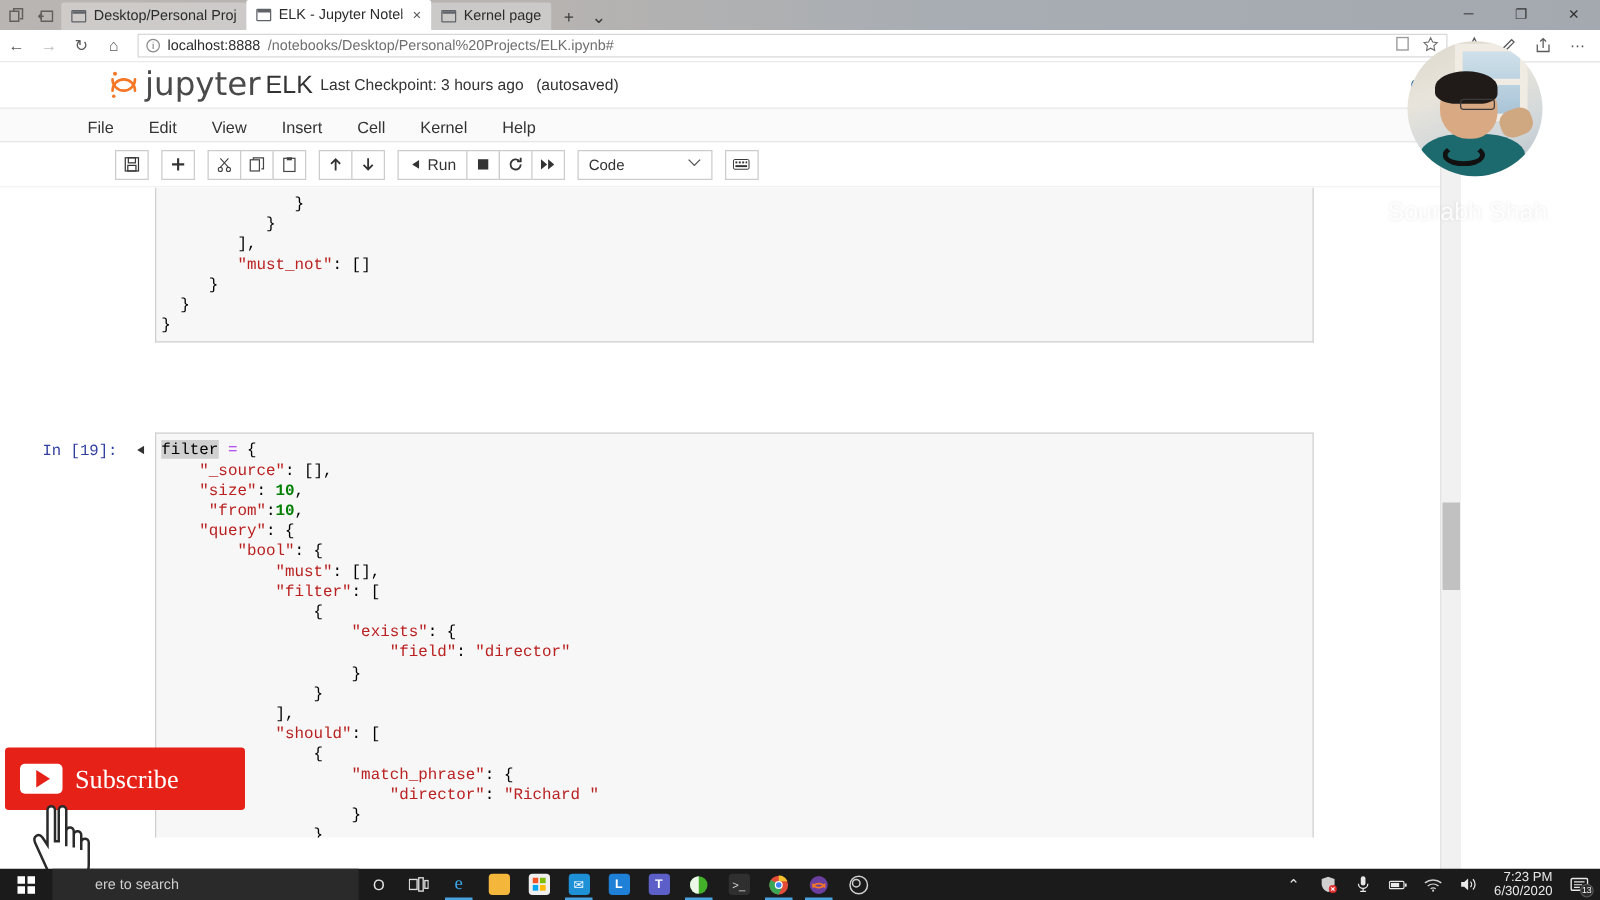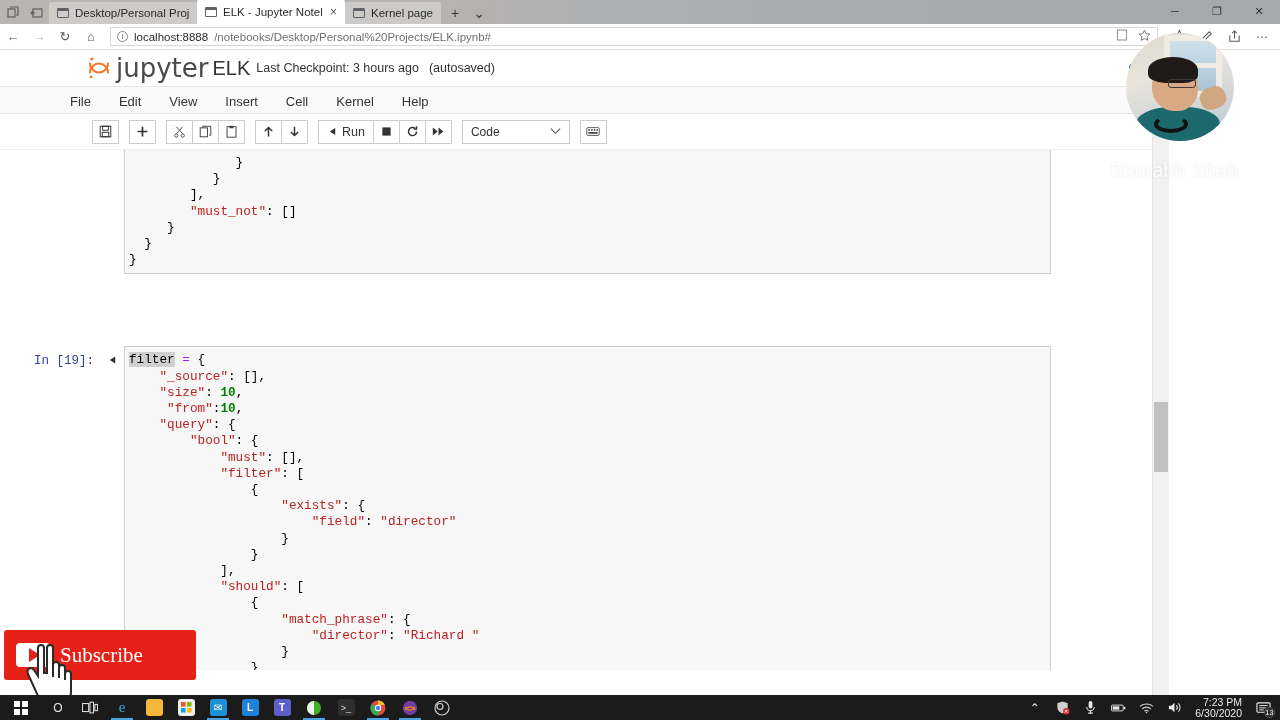--- a/index.html
+++ b/index.html
@@ -178,21 +178,21 @@
     background:#cfa780; border-radius: 40%; transform: rotate(-20deg);
   }
   .watermark {
     position: absolute; left: 1110px; top: 159px; width: 175px;
     font-size: 20px; color: rgba(255,255,255,.85); font-weight: 400;
     text-shadow: 0 0 3px rgba(0,0,0,.10);
     white-space: nowrap; pointer-events: none;
   }
 
   .subscribe {
-    position:absolute; left: 4px; top: 630px; width: 192px; height: 50px;
+    position:absolute; left: 4px; top: 598px; width: 192px; height: 50px;
     background:#e62117; border-radius: 3px; display:flex; align-items:center;
     gap: 10px; padding-left: 12px;
   }
   .subscribe .play {
     width: 34px; height: 24px; background:#fff; border-radius: 4px;
     display:flex; align-items:center; justify-content:center;
   }
   .subscribe .play i {
     width:0;height:0;border-left: 11px solid #e62117;
     border-top: 7px solid transparent; border-bottom: 7px solid transparent;
@@ -551,20 +551,23 @@
 
   <div class="taskbar">
     <div class="start">
       <span class="logo">
           <span></span>
           <span></span>
           <span></span>
           <span></span>
         </span>
     </div>
+    <div class="searchbox">
+      <span>ere to search</span>
+    </div>
     <div class="tb-app">
       <span style="color:#e5e5e5;font-size:12px">O</span>
     </div>
     <div class="tb-app">
       <svg width="16" height="14" viewBox="0 0 18 14">
           <rect x="0.5" y="2" width="7" height="9" fill="none" stroke="#ddd" stroke-width="1.2"></rect>
           <rect x="9" y="0.5" width="4" height="12" fill="none" stroke="#ddd" stroke-width="1.2"></rect>
           <rect x="14.5" y="3" width="3" height="7" fill="none" stroke="#ddd" stroke-width="1.2"></rect>
         </svg>
     </div>

